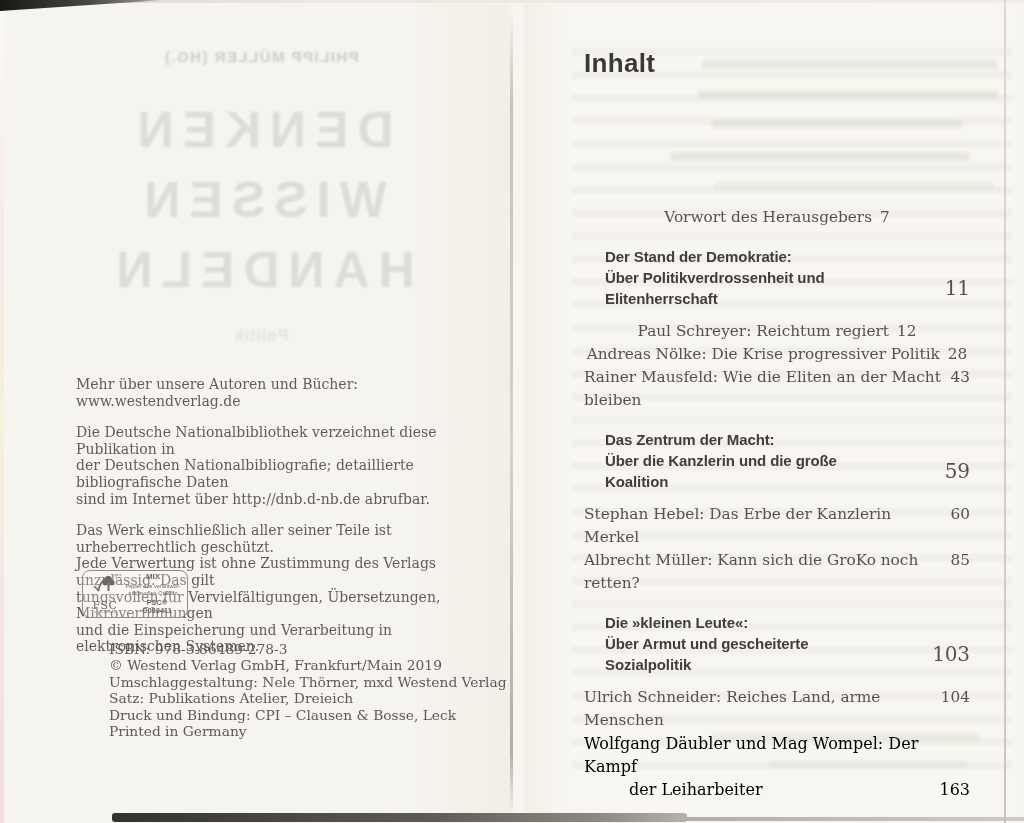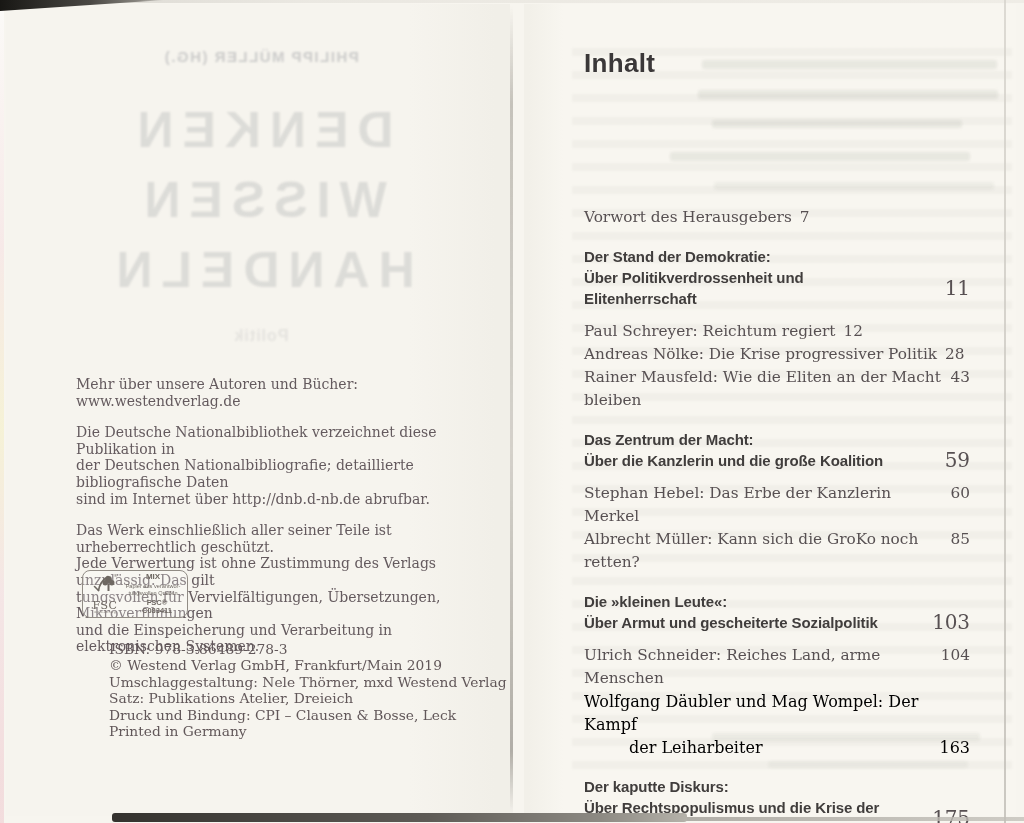--- a/index.html
+++ b/index.html
@@ -66,26 +66,26 @@
     background:repeating-linear-gradient(to bottom,rgba(128,132,120,.05) 0 8px,transparent 8px 23px);
     filter:blur(1.2px);pointer-events:none;}
   .ghost-line{position:absolute;background:rgba(126,130,118,.12);filter:blur(1.6px);
     border-radius:2px;pointer-events:none;}
 
   
   .inhalt-title{position:absolute;left:60px;top:44px;margin:0;
     font-family:"Liberation Sans",sans-serif;font-weight:bold;font-size:26px;
     letter-spacing:.3px;color:#3b3839;}
   .toc{position:absolute;left:60px;top:202px;width:386px;}
-  .toc-row{display:flex;justify-content:flex-start;align-items:baseline;
+  .toc-row{display:flex;justify-content:center;align-items:baseline;
     font-size:15.3px;line-height:23px;color:#575052;}
   .toc-row .pg{font-size:15.3px;color:#575052;padding-left:8px;}
   .toc-section{margin-top:17px;margin-bottom:11px;
     font-family:"Liberation Sans",sans-serif;font-weight:bold;font-size:15px;
-    letter-spacing:-.1px;line-height:21px;color:#403d3c;}
+    letter-spacing:-.1px;line-height:21px;color:#403d3c;margin-left:21px;}
   .toc-section .srow{display:flex;justify-content:space-between;align-items:center;gap:37px;}
   .toc-section .pg{font-family:"DejaVu Serif",serif;font-weight:normal;font-size:20px;color:#575052;padding-left:8px;}
   .toc-entry2 .l1{line-height:23px;}
   .toc-entry2 .srow{display:flex;justify-content:space-between;align-items:baseline;line-height:23px;margin-left:45px;}
 </style>
 </head>
 <body>
 
 <div class="scan">
 

